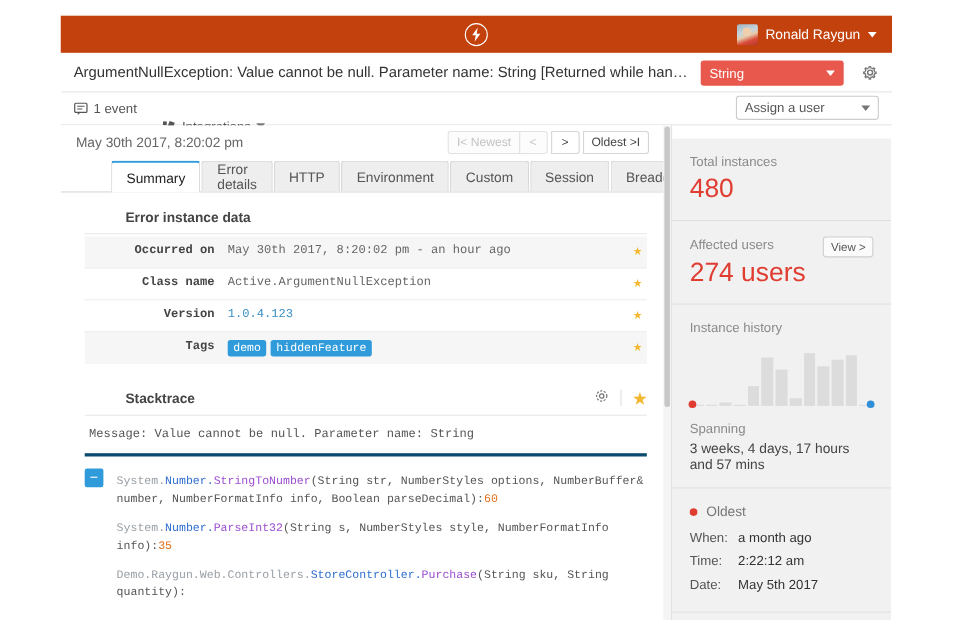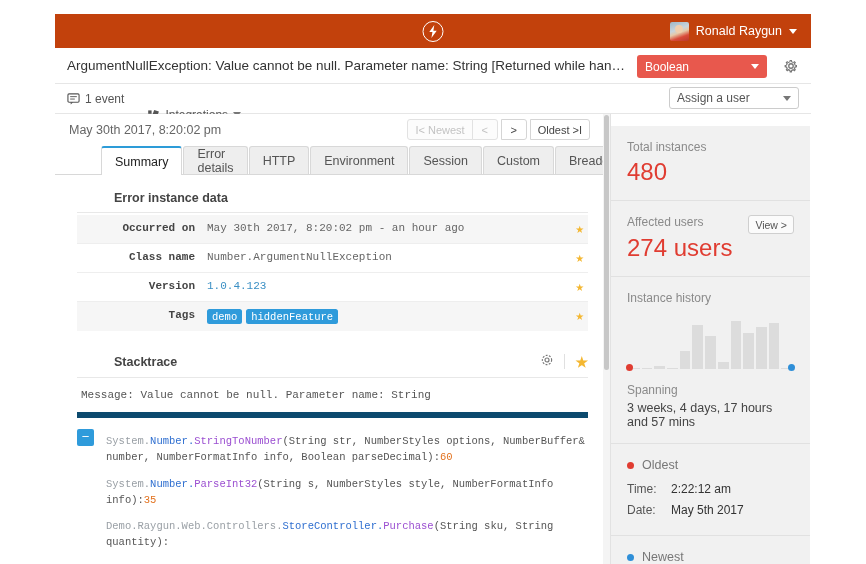--- a/index.html
+++ b/index.html
@@ -207,21 +207,21 @@
   .tag {
     display: inline-block; background: #2f9bdb; color: #ffffff;
     font-family: "Liberation Mono", monospace; font-size: 10.5px;
     padding: 1.5px 5px; border-radius: 2.5px; margin-right: 4px;
   }
 
   
   .st-msg {
     font-family: "Liberation Mono", monospace; font-size: 11px;
     color: #555555; padding: 11px 4px 11px 4px;
-    border-bottom: 6px solid #0c4a6e;
+    border-bottom: 3px solid #0c4a6e;
   }
   .frame-group { display: flex; margin-top: 10px; }
   .toggle-sq {
     width: 17px; height: 17px; border-radius: 2px;
     color: #ffffff; font-size: 13px; line-height: 16px;
     text-align: center; flex: none; cursor: pointer; margin-top: 1px;
   }
   .toggle-sq.minus { background: #2f9bdb; }
   .frames { flex: 1; padding-left: 12px; }
   .frame {
@@ -287,21 +287,21 @@
     <div class="user-area">
       <div class="avatar"></div>
       <span class="user-name">Ronald Raygun</span>
       <span class="caret-white"></span>
     </div>
   </div>
 
   <div class="titlebar">
     <div class="err-title">ArgumentNullException: Value cannot be null. Parameter name: String [Returned while handling GET Reques...</div>
     <div class="status-select">
-      <span class="lbl">Boolean</span>
+      <span class="lbl">String</span>
       <span class="caret-dn-w"></span>
     </div>
     <div class="gear-btn">
       <svg width="16" height="16" viewBox="0 0 16 16">
         <path fill="#777777" d="M8 5.1A2.9 2.9 0 1 0 8 10.9 2.9 2.9 0 0 0 8 5.1zm0 4.5A1.6 1.6 0 1 1 8 6.4a1.6 1.6 0 0 1 0 3.2z"></path>
         <path fill="#777777" d="M14 7.1l-1.4-.2a4.9 4.9 0 0 0-.5-1.2l.9-1.1-1.6-1.6-1.1.9a4.9 4.9 0 0 0-1.2-.5L8.9 2H6.7l-.2 1.4a4.9 4.9 0 0 0-1.2.5l-1.1-.9L2.6 4.6l.9 1.1a4.9 4.9 0 0 0-.5 1.2L1.6 7.1v2.2l1.4.2c.1.4.3.8.5 1.2l-.9 1.1 1.6 1.6 1.1-.9c.4.2.8.4 1.2.5l.2 1.4h2.2l.2-1.4c.4-.1.8-.3 1.2-.5l1.1.9 1.6-1.6-.9-1.1c.2-.4.4-.8.5-1.2l1.4-.2V7.1zm-1.3 1.1l-1.1.2-.1.4c-.1.5-.3.9-.6 1.3l-.2.3.7.9-.3.3-.9-.7-.3.2c-.4.3-.8.5-1.3.6l-.4.1-.2 1.1h-.4l-.2-1.1-.4-.1a3.7 3.7 0 0 1-1.3-.6l-.3-.2-.9.7-.3-.3.7-.9-.2-.3a3.7 3.7 0 0 1-.6-1.3l-.1-.4-1.1-.2v-.4l1.1-.2.1-.4c.1-.5.3-.9.6-1.3l.2-.3-.7-.9.3-.3.9.7.3-.2c.4-.3.8-.5 1.3-.6l.4-.1.2-1.1h.4l.2 1.1.4.1c.5.1.9.3 1.3.6l.3.2.9-.7.3.3-.7.9.2.3c.3.4.5.8.6 1.3l.1.4 1.1.2v.4z"></path>
       </svg>
     </div>
   </div>
 
@@ -343,40 +343,40 @@
           <div class="pg-btn sep last">&gt;</div>
           <div class="pg-btn sep last">Oldest &gt;I</div>
         </div>
       </div>
 
       <div class="tabs">
         <div class="tab active">Summary</div>
         <div class="tab">Error details</div>
         <div class="tab">HTTP</div>
         <div class="tab">Environment</div>
+        <div class="tab">Custom</div>
         <div class="tab">Session</div>
-        <div class="tab">Custom</div>
         <div class="tab">Breadcrumbs</div>
 
       </div>
 
       <div class="panel">
         <div class="panel-head">
           <span class="ttl">Error instance data</span>
         </div>
         <table class="dtable">
           <tbody>
                 <tr class="row-gray">
             <td class="k">Occurred on</td>
             <td class="v">May 30th 2017, 8:20:02 pm - an hour ago</td>
             <td class="star"><span class="star-icon">★</span></td>
           </tr>
           <tr>
             <td class="k">Class name</td>
-            <td class="v">Number.ArgumentNullException</td>
+            <td class="v">Active.ArgumentNullException</td>
             <td class="star"><span class="star-icon">★</span></td>
           </tr>
           <tr>
             <td class="k">Version</td>
             <td class="v"><a href="#">1.0.4.123</a></td>
             <td class="star"><span class="star-icon">★</span></td>
           </tr>
           <tr class="row-gray">
             <td class="k">Tags</td>
             <td class="v">
@@ -459,20 +459,24 @@
         <div class="span-label">Spanning</div>
         <div class="span-val">3 weeks, 4 days, 17 hours and 57 mins</div>
       </div>
 
       <div class="side-card">
         <div class="ol-head">
           <span class="bullet red"></span>
           <span class="ol-title">Oldest</span>
         </div>
         <div class="kv">
+              <span class="kk">When:</span>
+              <span class="vv">a month ago</span>
+            </div>
+        <div class="kv">
               <span class="kk">Time:</span>
               <span class="vv">2:22:12 am</span>
             </div>
         <div class="kv">
               <span class="kk">Date:</span>
               <span class="vv">May 5th 2017</span>
             </div>
       </div>
 
       <div class="side-card">

